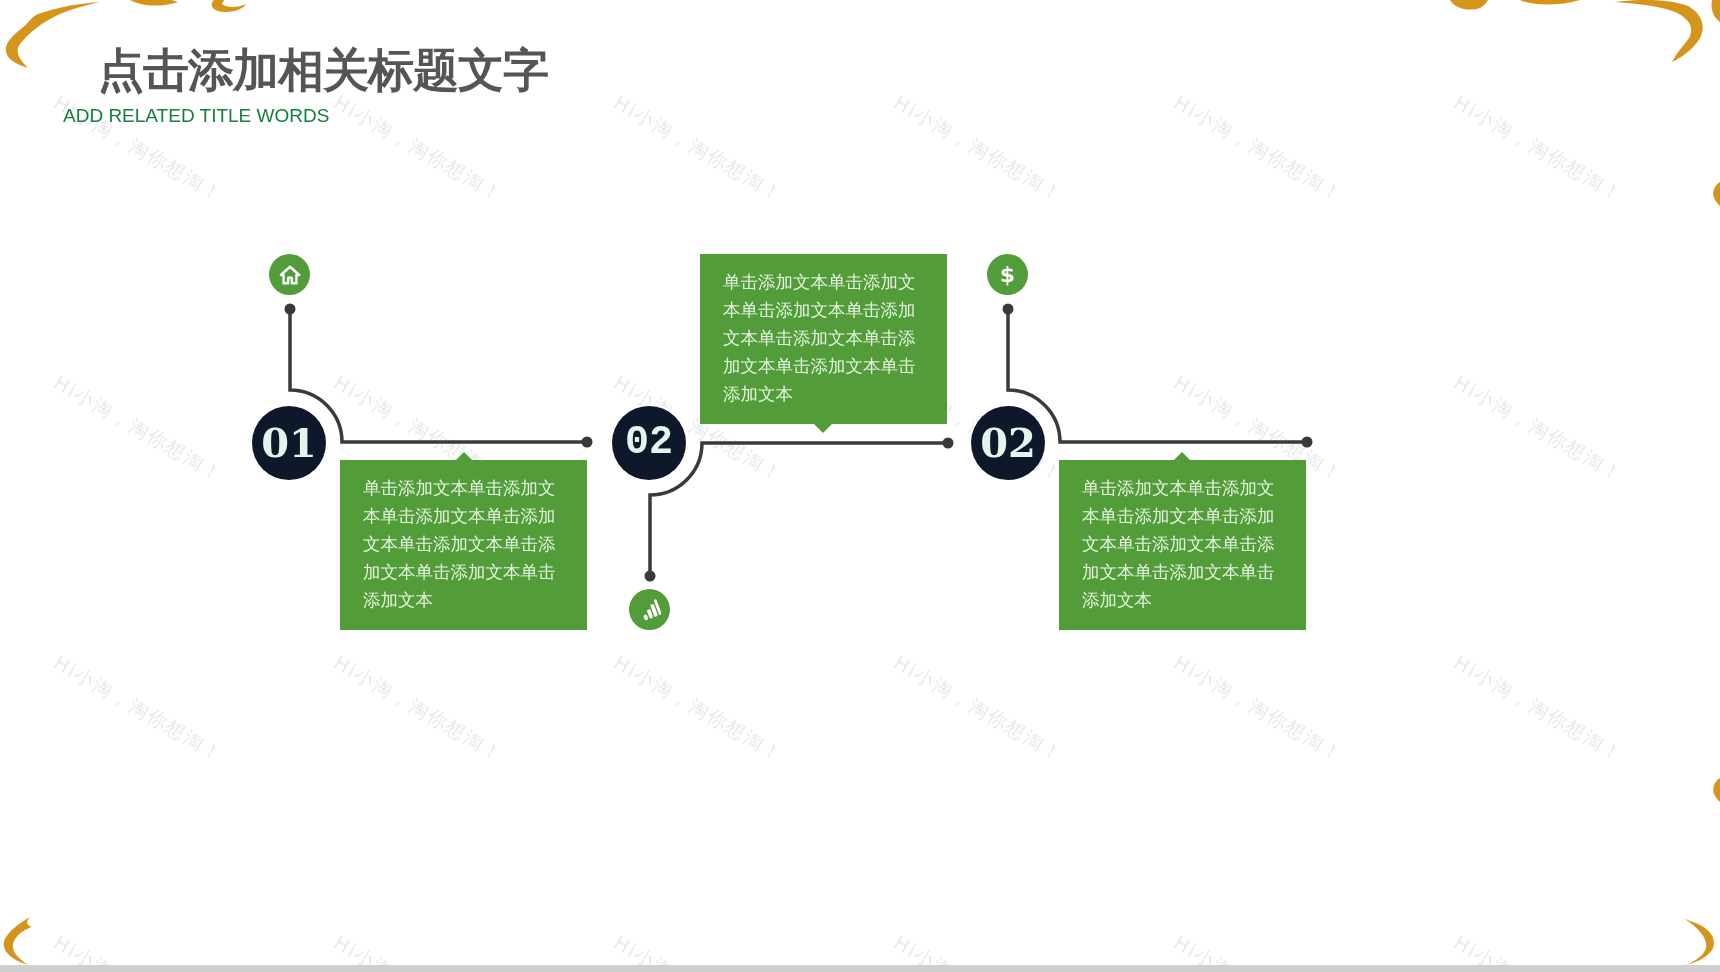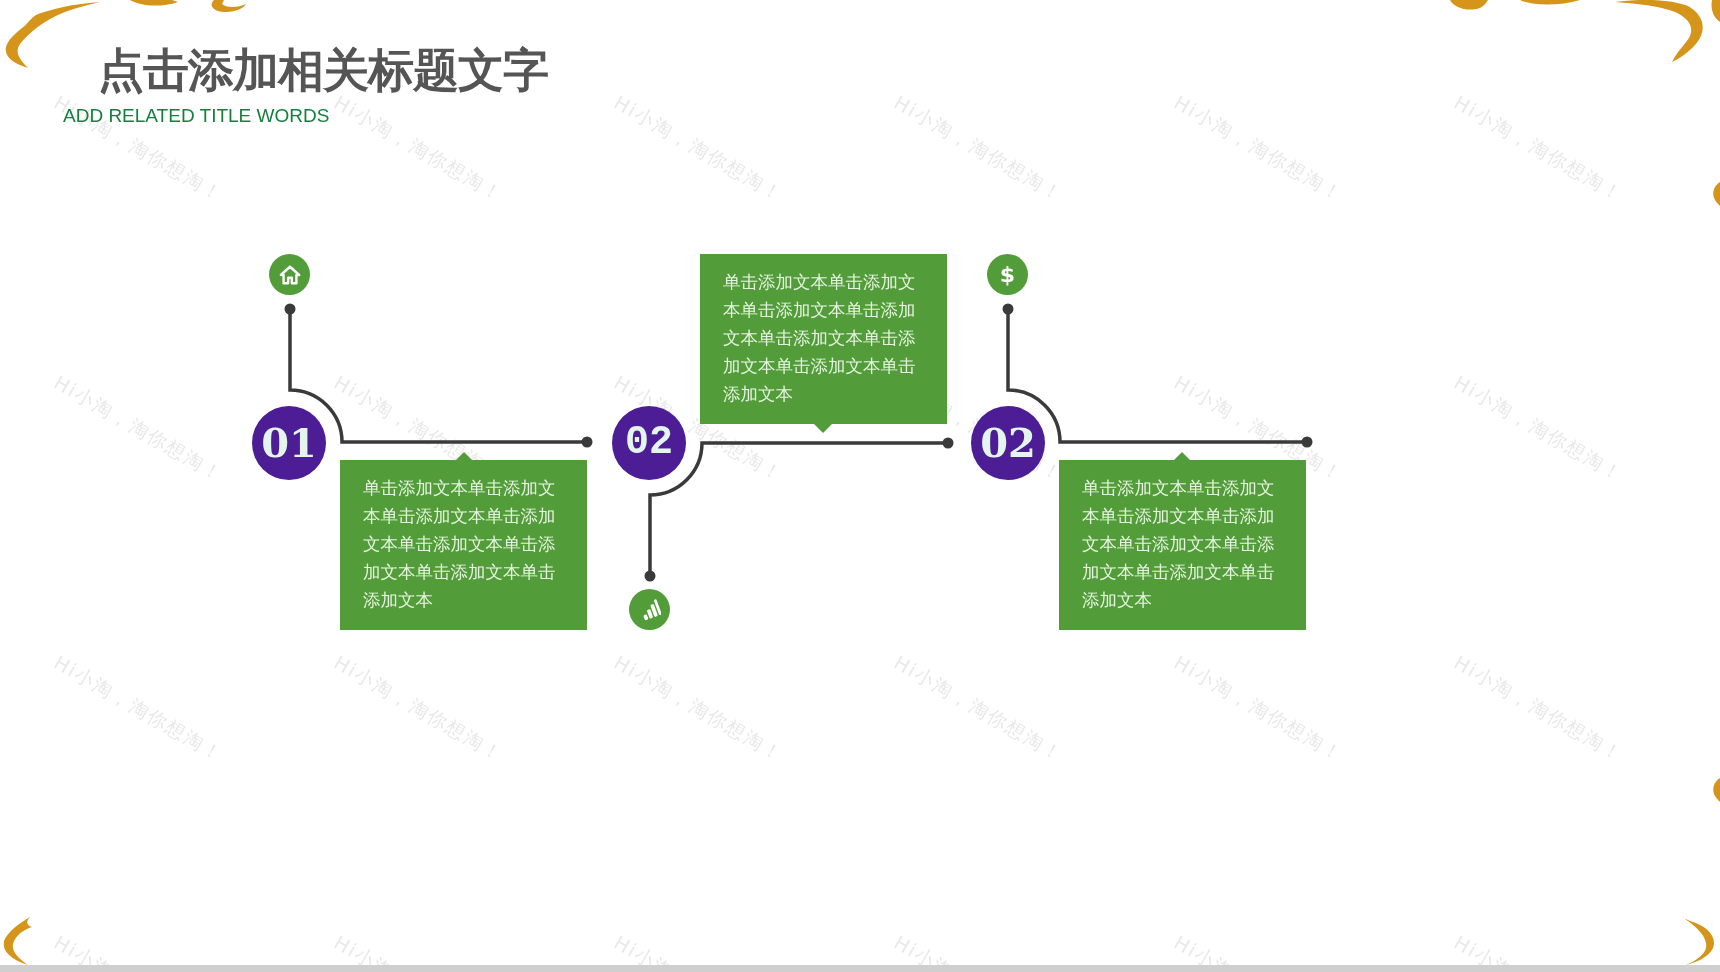--- a/index.html
+++ b/index.html
@@ -15,21 +15,21 @@
     }
     .subtitle {
       left: 63px; top: 104px; font-size: 19px; color: #15803d;
       font-family: Liberation Sans, sans-serif; white-space: nowrap; line-height: 24px; text-align: right;
     }
     .watermark {
       font-size: 19px; color: #e8e8e8; transform: rotate(30deg); transform-origin: 0 0;
       white-space: nowrap; pointer-events: none; letter-spacing: 2px;
     }
     .num-circle {
-      width: 74px; height: 74px; border-radius: 50%; background: #4c1d95;
+      width: 74px; height: 74px; border-radius: 50%; background: #0f172a;
       color: #e3f5ec; font-family: "DejaVu Serif", "Liberation Serif", serif;
       font-weight: bold; font-size: 40px; line-height: 74px; text-align: center;
     }
     .icon-circle {
       width: 41px; height: 41px; border-radius: 50%; background: #529c3a;
       display: flex; align-items: center; justify-content: center; color: #fff;
     }
     .textbox {
       background: #529c3a; color: #e6f5e0; font-size: 17.5px; line-height: 28px;
       padding: 14px 20px 0 23px; box-sizing: border-box; width: 247px; height: 170px;

